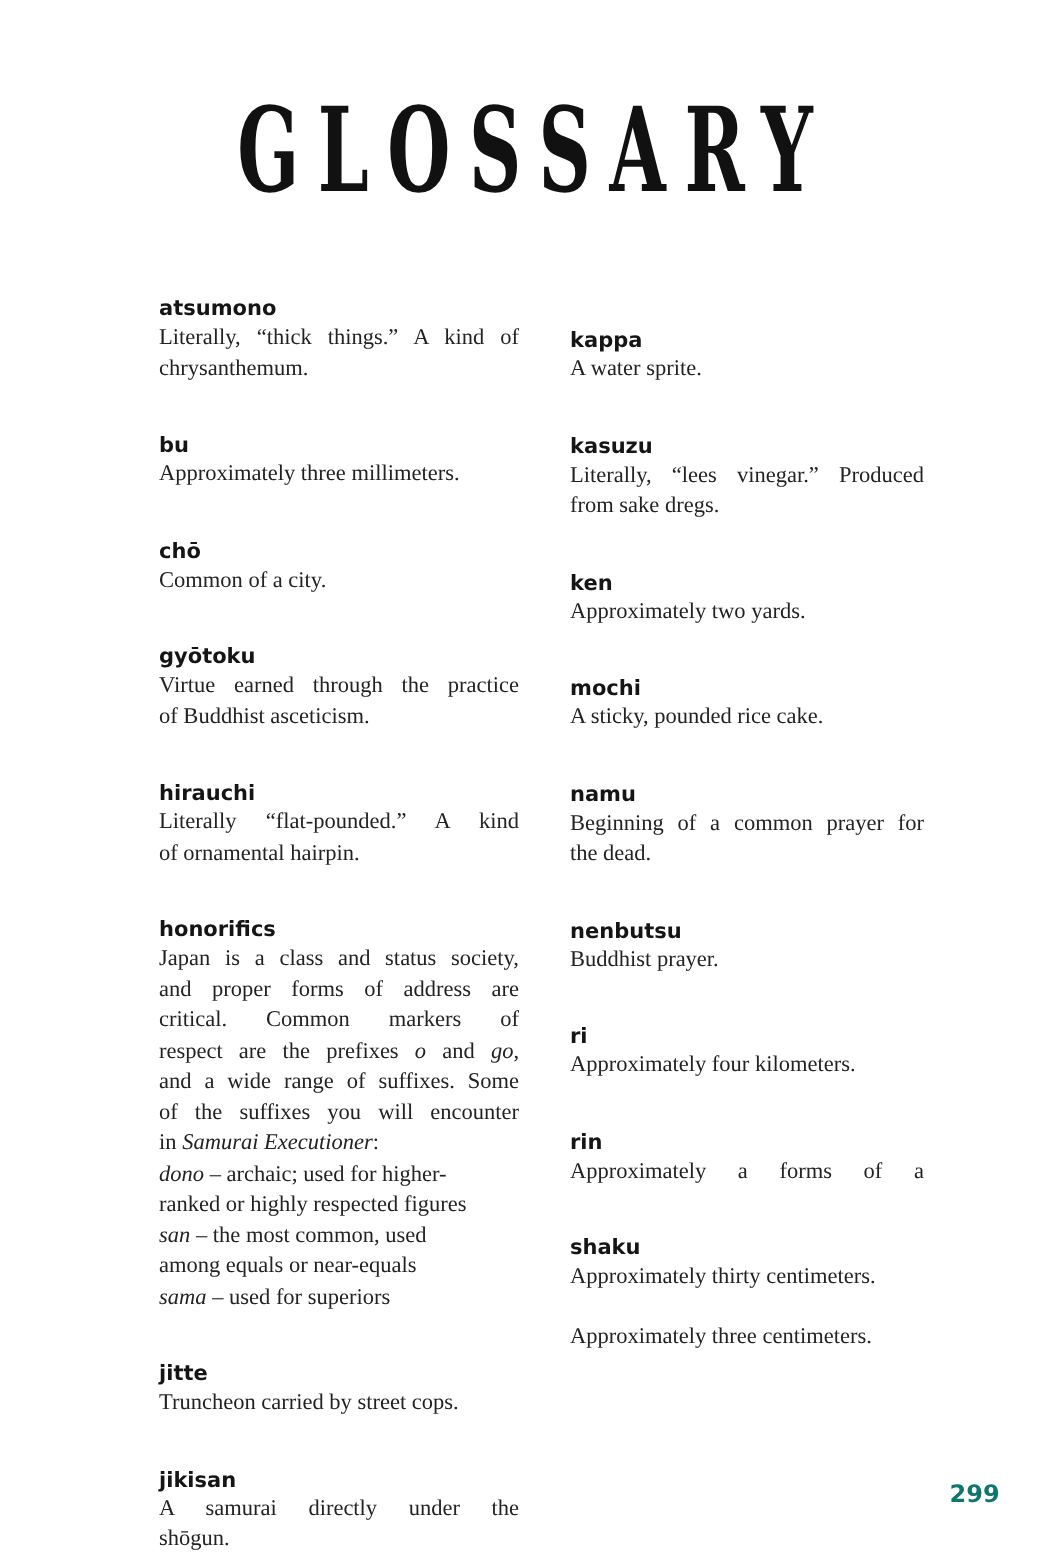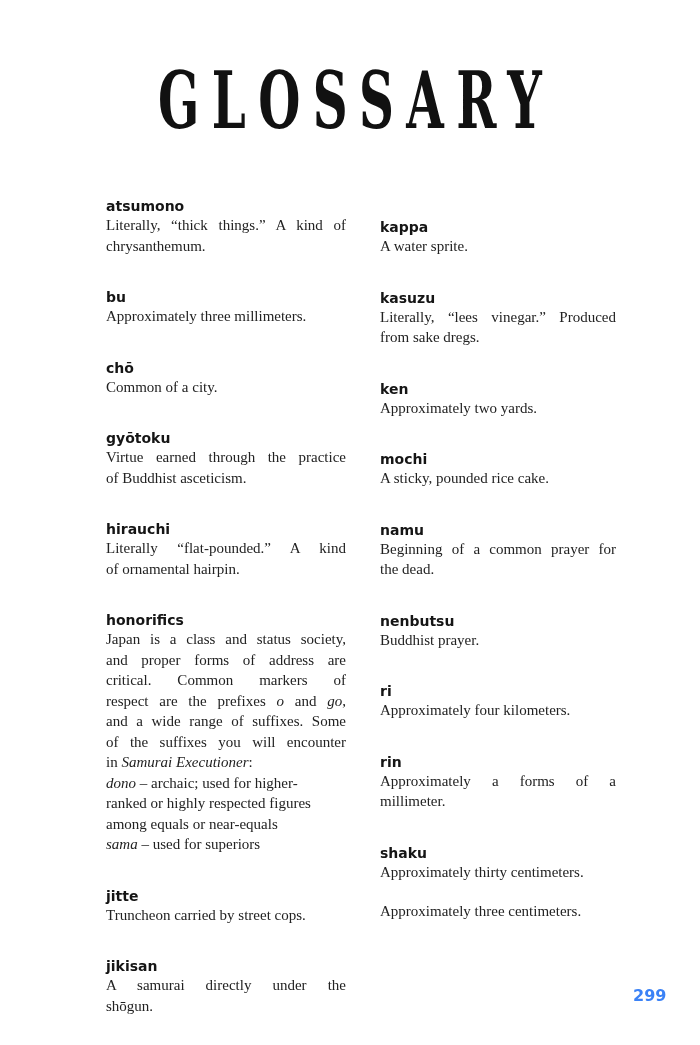--- a/index.html
+++ b/index.html
@@ -20,21 +20,21 @@
     font-family: "DejaVu Sans", "Liberation Sans", sans-serif;
     font-weight: bold; font-size: 14px; line-height: 18px; color: #151515; margin-top: 32px;
   }
   .def { font-size: 15px; line-height: 20.5px; color: #222; }
   .def-line { display: block; }
   .def-line.just { text-align: justify; text-align-last: justify; }
   .em { font-style: italic; }
   .page-num {
     position: absolute; left: 633px; top: 986px;
     font-family: "DejaVu Sans", "Liberation Sans", sans-serif;
-    font-weight: bold; font-size: 16px; color: #3b82f6; text-align: center;
+    font-weight: bold; font-size: 16px; color: #0f766e; text-align: center;
   }
 </style>
 </head>
 <body>
 
 <div class="title">GLOSSARY</div>
 
 <div class="col col-left">
   <div class="entry">
     <div class="term">atsumono</div>
@@ -74,20 +74,21 @@
     <div class="def">
       <span class="def-line just">Japan is a class and status society,</span>
       <span class="def-line just">and proper forms of address are</span>
       <span class="def-line just">critical. Common markers of</span>
       <span class="def-line just">respect are the prefixes <span class="em">o</span> and <span class="em">go</span>,</span>
       <span class="def-line just">and a wide range of suffixes. Some</span>
       <span class="def-line just">of the suffixes you will encounter</span>
       <span class="def-line">in <span class="em">Samurai Executioner</span>:</span>
       <span class="def-line"><span class="em">dono</span> – archaic; used for higher-</span>
       <span class="def-line">ranked or highly respected figures</span>
+      <span class="def-line"><span class="em">san</span> – the most common, used</span>
       <span class="def-line">among equals or near-equals</span>
       <span class="def-line"><span class="em">sama</span> – used for superiors</span>
     </div>
   </div>
   <div class="entry">
     <div class="term">jitte</div>
     <div class="def">
       <span class="def-line">Truncheon carried by street cops.</span>
     </div>
   </div>
@@ -142,21 +143,20 @@
   <div class="entry">
     <div class="term">ri</div>
     <div class="def">
       <span class="def-line">Approximately four kilometers.</span>
     </div>
   </div>
   <div class="entry">
     <div class="term">rin</div>
     <div class="def">
       <span class="def-line just">Approximately a forms of a</span>
-      <span class="def-line">millimeter.</span>
     </div>
   </div>
   <div class="entry">
     <div class="term">shaku</div>
     <div class="def">
       <span class="def-line">Approximately thirty centimeters.</span>
     </div>
   </div>
   <div class="entry">
     <div class="def">

